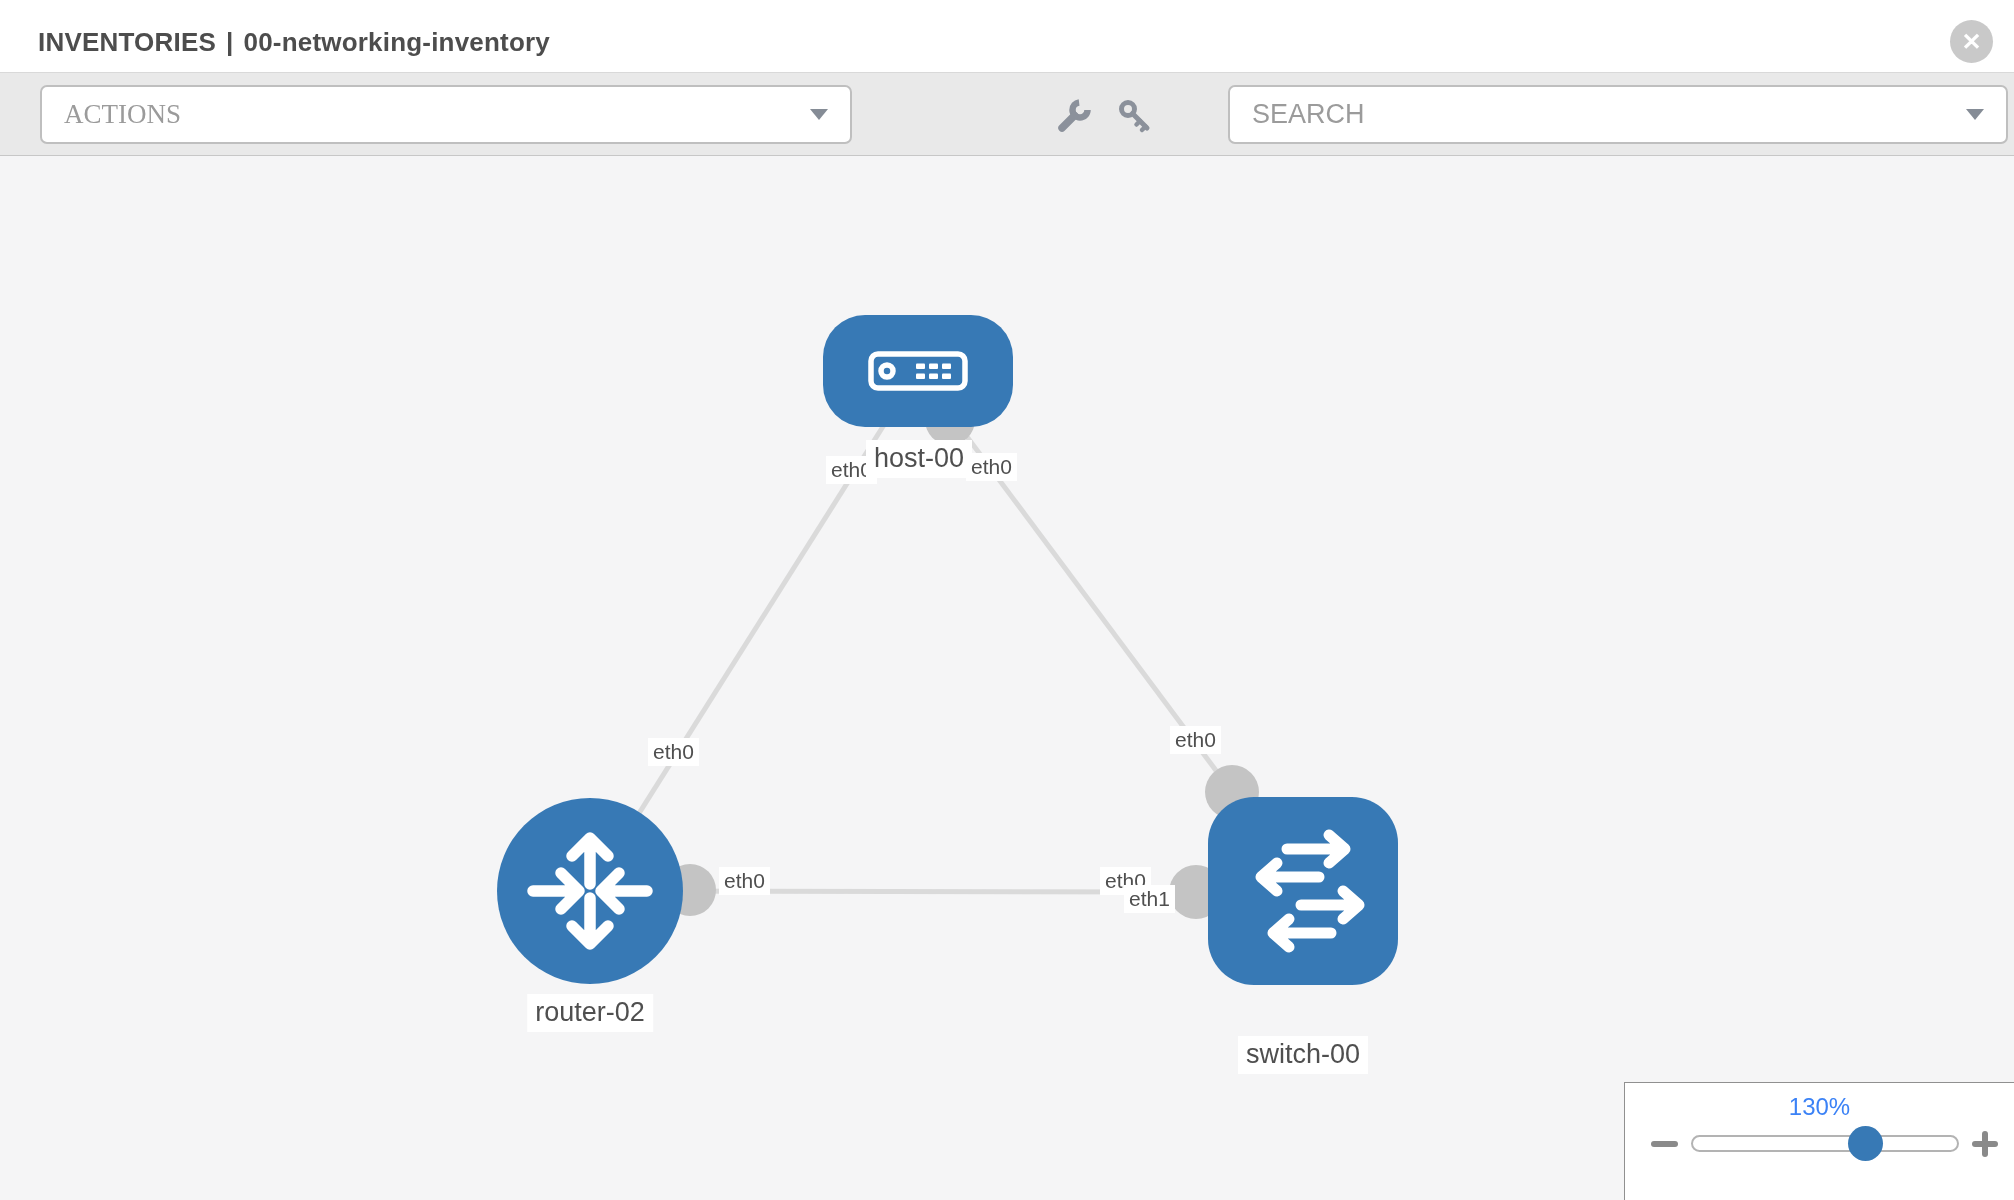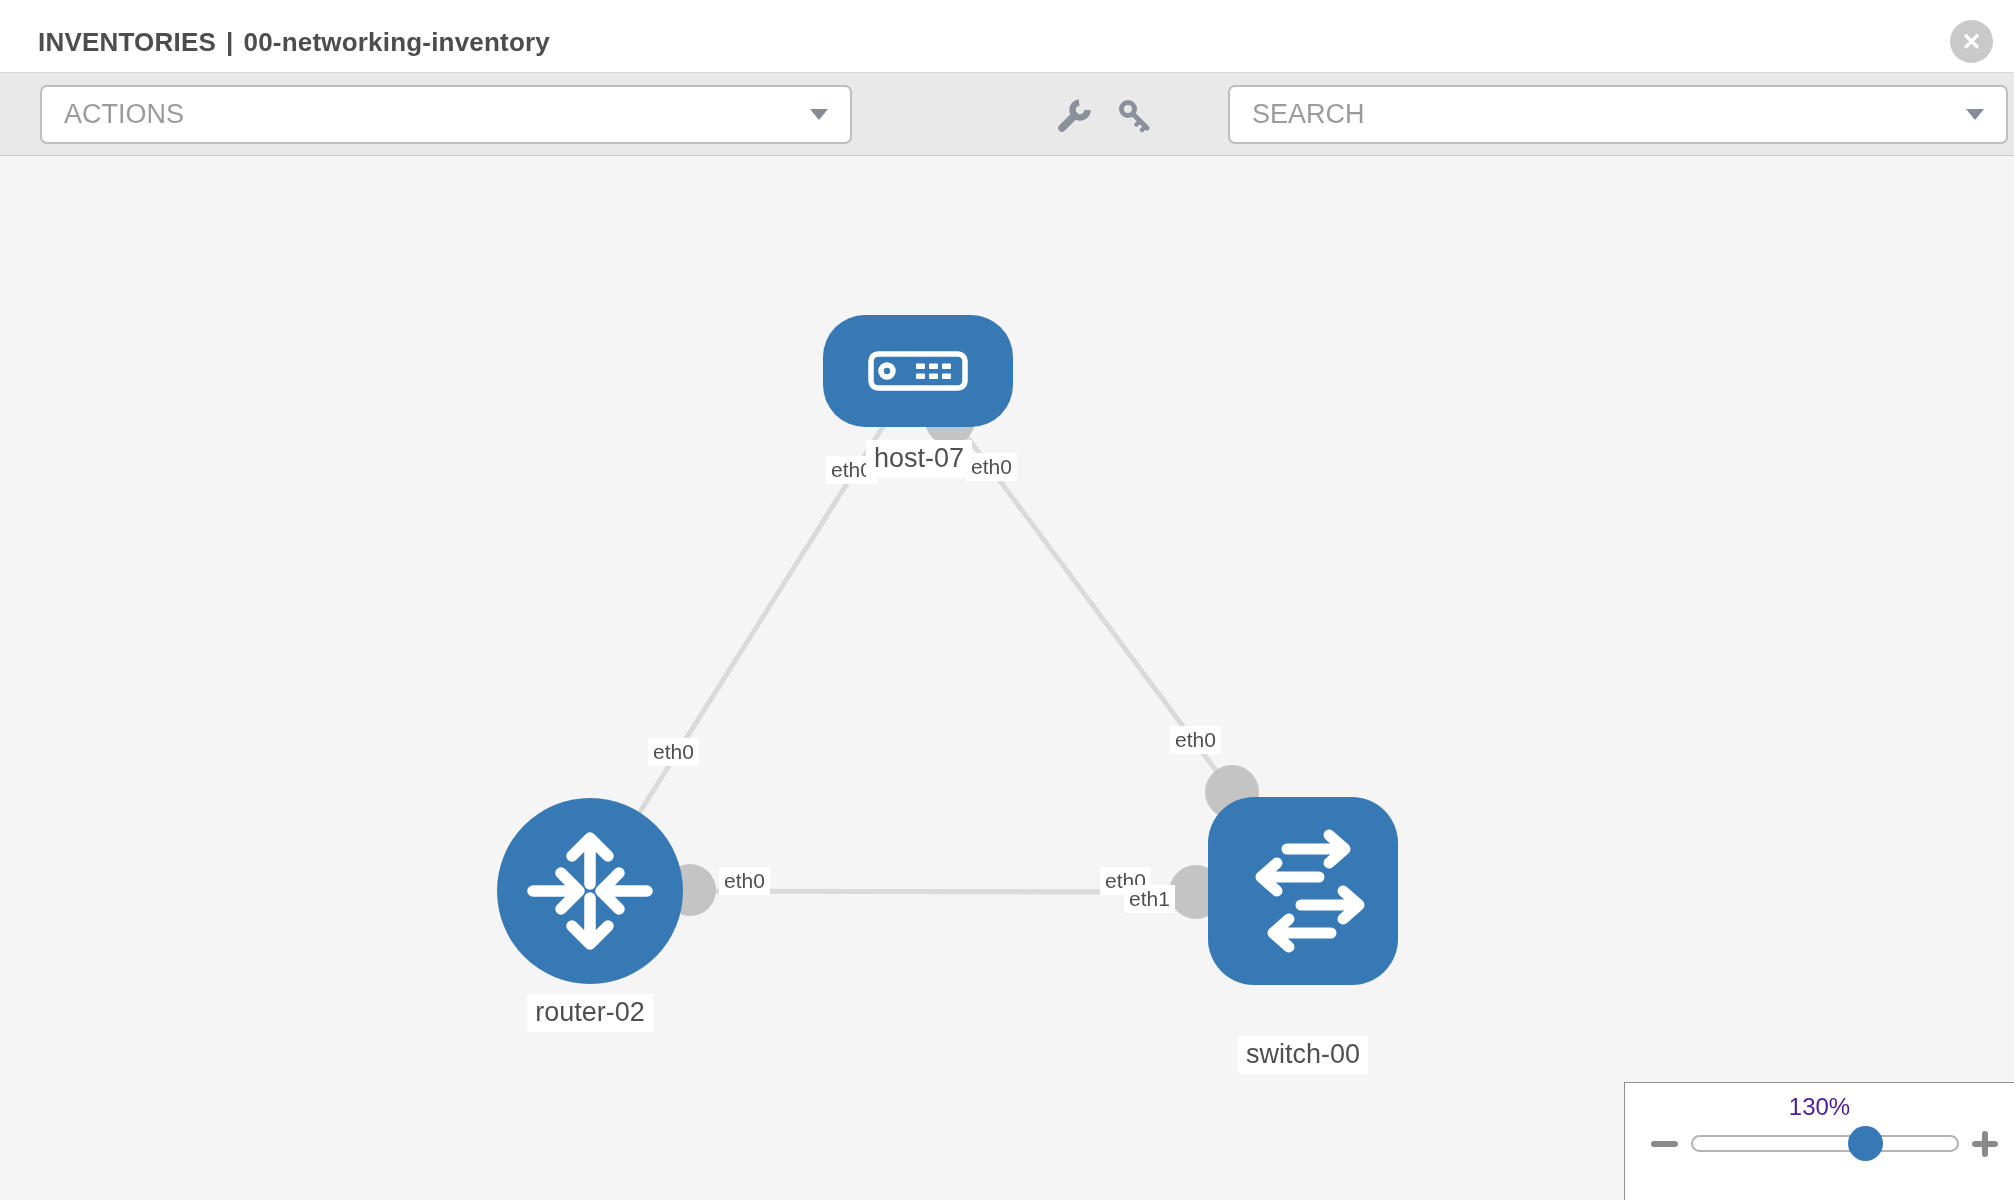--- a/index.html
+++ b/index.html
@@ -14,21 +14,21 @@
   .close-btn{position:absolute;left:1950px;top:20px;width:43px;height:43px;border-radius:50%;
              background:#c9c9c9;display:flex;align-items:center;justify-content:center;cursor:pointer;}
   .close-btn span{color:#fff;font-size:24px;font-weight:700;line-height:1;}
 
   
   .toolbar{position:absolute;left:0;top:72px;width:2014px;height:84px;background:#e9e9e9;
            border-top:1px solid #d9d9d9;border-bottom:1px solid #c7c7c7;box-sizing:border-box;}
   .select{position:absolute;top:12px;height:59px;background:#fff;border:2px solid #bfbfbf;
           border-radius:7px;box-sizing:border-box;display:flex;align-items:center;
           justify-content:space-between;padding:0 22px;font-size:27px;color:#9b9b9b;cursor:pointer;}
-  .select-actions{left:40px;width:812px;}
+  .select-actions{left:40px;width:812px;font-family:Liberation Serif, serif;}
   .select-search{left:1192px;width:780px;margin-left:36px;}
   .caret{width:0;height:0;border-left:9px solid transparent;border-right:9px solid transparent;
          border-top:11px solid #858c96;}
   .tool-icons{position:absolute;left:1054px;top:25px;display:flex;gap:24px;}
   .tool-icons svg{cursor:pointer;}
 
   
   .canvas{position:absolute;left:0;top:156px;width:2014px;height:1044px;background:#f5f5f6;overflow:hidden;}
   .links-layer{position:absolute;left:0;top:0;width:2014px;height:1044px;z-index:1;}
 
@@ -50,21 +50,21 @@
   .if-hl{left:826px;top:300px;z-index:4;}
   .if-hr{left:966px;top:297px;z-index:6;}
   .if-ur{left:1170px;top:570px;}
   .if-ml{left:719px;top:711px;}
   .if-ms0{left:1100px;top:711px;z-index:3;}
   .if-ms1{left:1124px;top:711px;z-index:4;margin-top:18px;}
 
   
   .zoom-panel{position:absolute;left:1624px;top:926px;width:390px;height:118px;background:#fff;
               border-top:1px solid #909090;border-left:1px solid #909090;box-sizing:border-box;z-index:10;}
-  .zoom-level{position:absolute;left:0;top:10px;width:100%;text-align:center;font-size:24px;color:#4c1d95;}
+  .zoom-level{position:absolute;left:0;top:10px;width:100%;text-align:center;font-size:24px;color:#3b82f6;}
   .zoom-minus{position:absolute;left:26px;top:58px;width:27px;height:6px;background:#8a8a8a;
               border-radius:3px;cursor:pointer;}
   .zoom-slider{position:absolute;left:66px;top:52px;width:268px;height:17px;background:#fff;
                border:2px solid #b3b3b3;border-radius:10px;box-sizing:border-box;cursor:pointer;}
   .zoom-handle{position:absolute;left:155px;top:-11px;width:35px;height:35px;border-radius:50%;
                background:#3779b5;cursor:pointer;}
   .zoom-plus{position:absolute;left:347px;top:48px;width:26px;height:26px;cursor:pointer;}
   .zoom-plus::before{content:"";position:absolute;left:0;top:10px;width:26px;height:6px;
                      background:#8a8a8a;border-radius:3px;}
   .zoom-plus::after{content:"";position:absolute;left:10px;top:0;width:6px;height:26px;
@@ -159,21 +159,21 @@
       <svg width="124" height="124" viewBox="0 0 124 124">
         <g fill="none" stroke="#fff" stroke-width="11" stroke-linecap="round" stroke-linejoin="round">
           <path d="M46 20 L102 20 M88 6 L104 20 L88 34"></path>
           <path d="M78 48 L22 48 M36 34 L20 48 L36 62"></path>
           <path d="M60 76 L116 76 M102 62 L118 76 L102 90"></path>
           <path d="M90 104 L34 104 M48 90 L32 104 L48 118"></path>
         </g>
       </svg>
     </div>
 
-    <span class="node-label lbl-host">host-07</span>
+    <span class="node-label lbl-host">host-00</span>
     <span class="node-label lbl-router">router-02</span>
     <span class="node-label lbl-switch">switch-00</span>
 
     <span class="iface if-ul">eth0</span>
     <span class="iface if-hl">eth0</span>
     <span class="iface if-hr">eth0</span>
     <span class="iface if-ur">eth0</span>
     <span class="iface if-ml">eth0</span>
     <span class="iface if-ms0">eth0</span>
     <span class="iface if-ms1">eth1</span>

